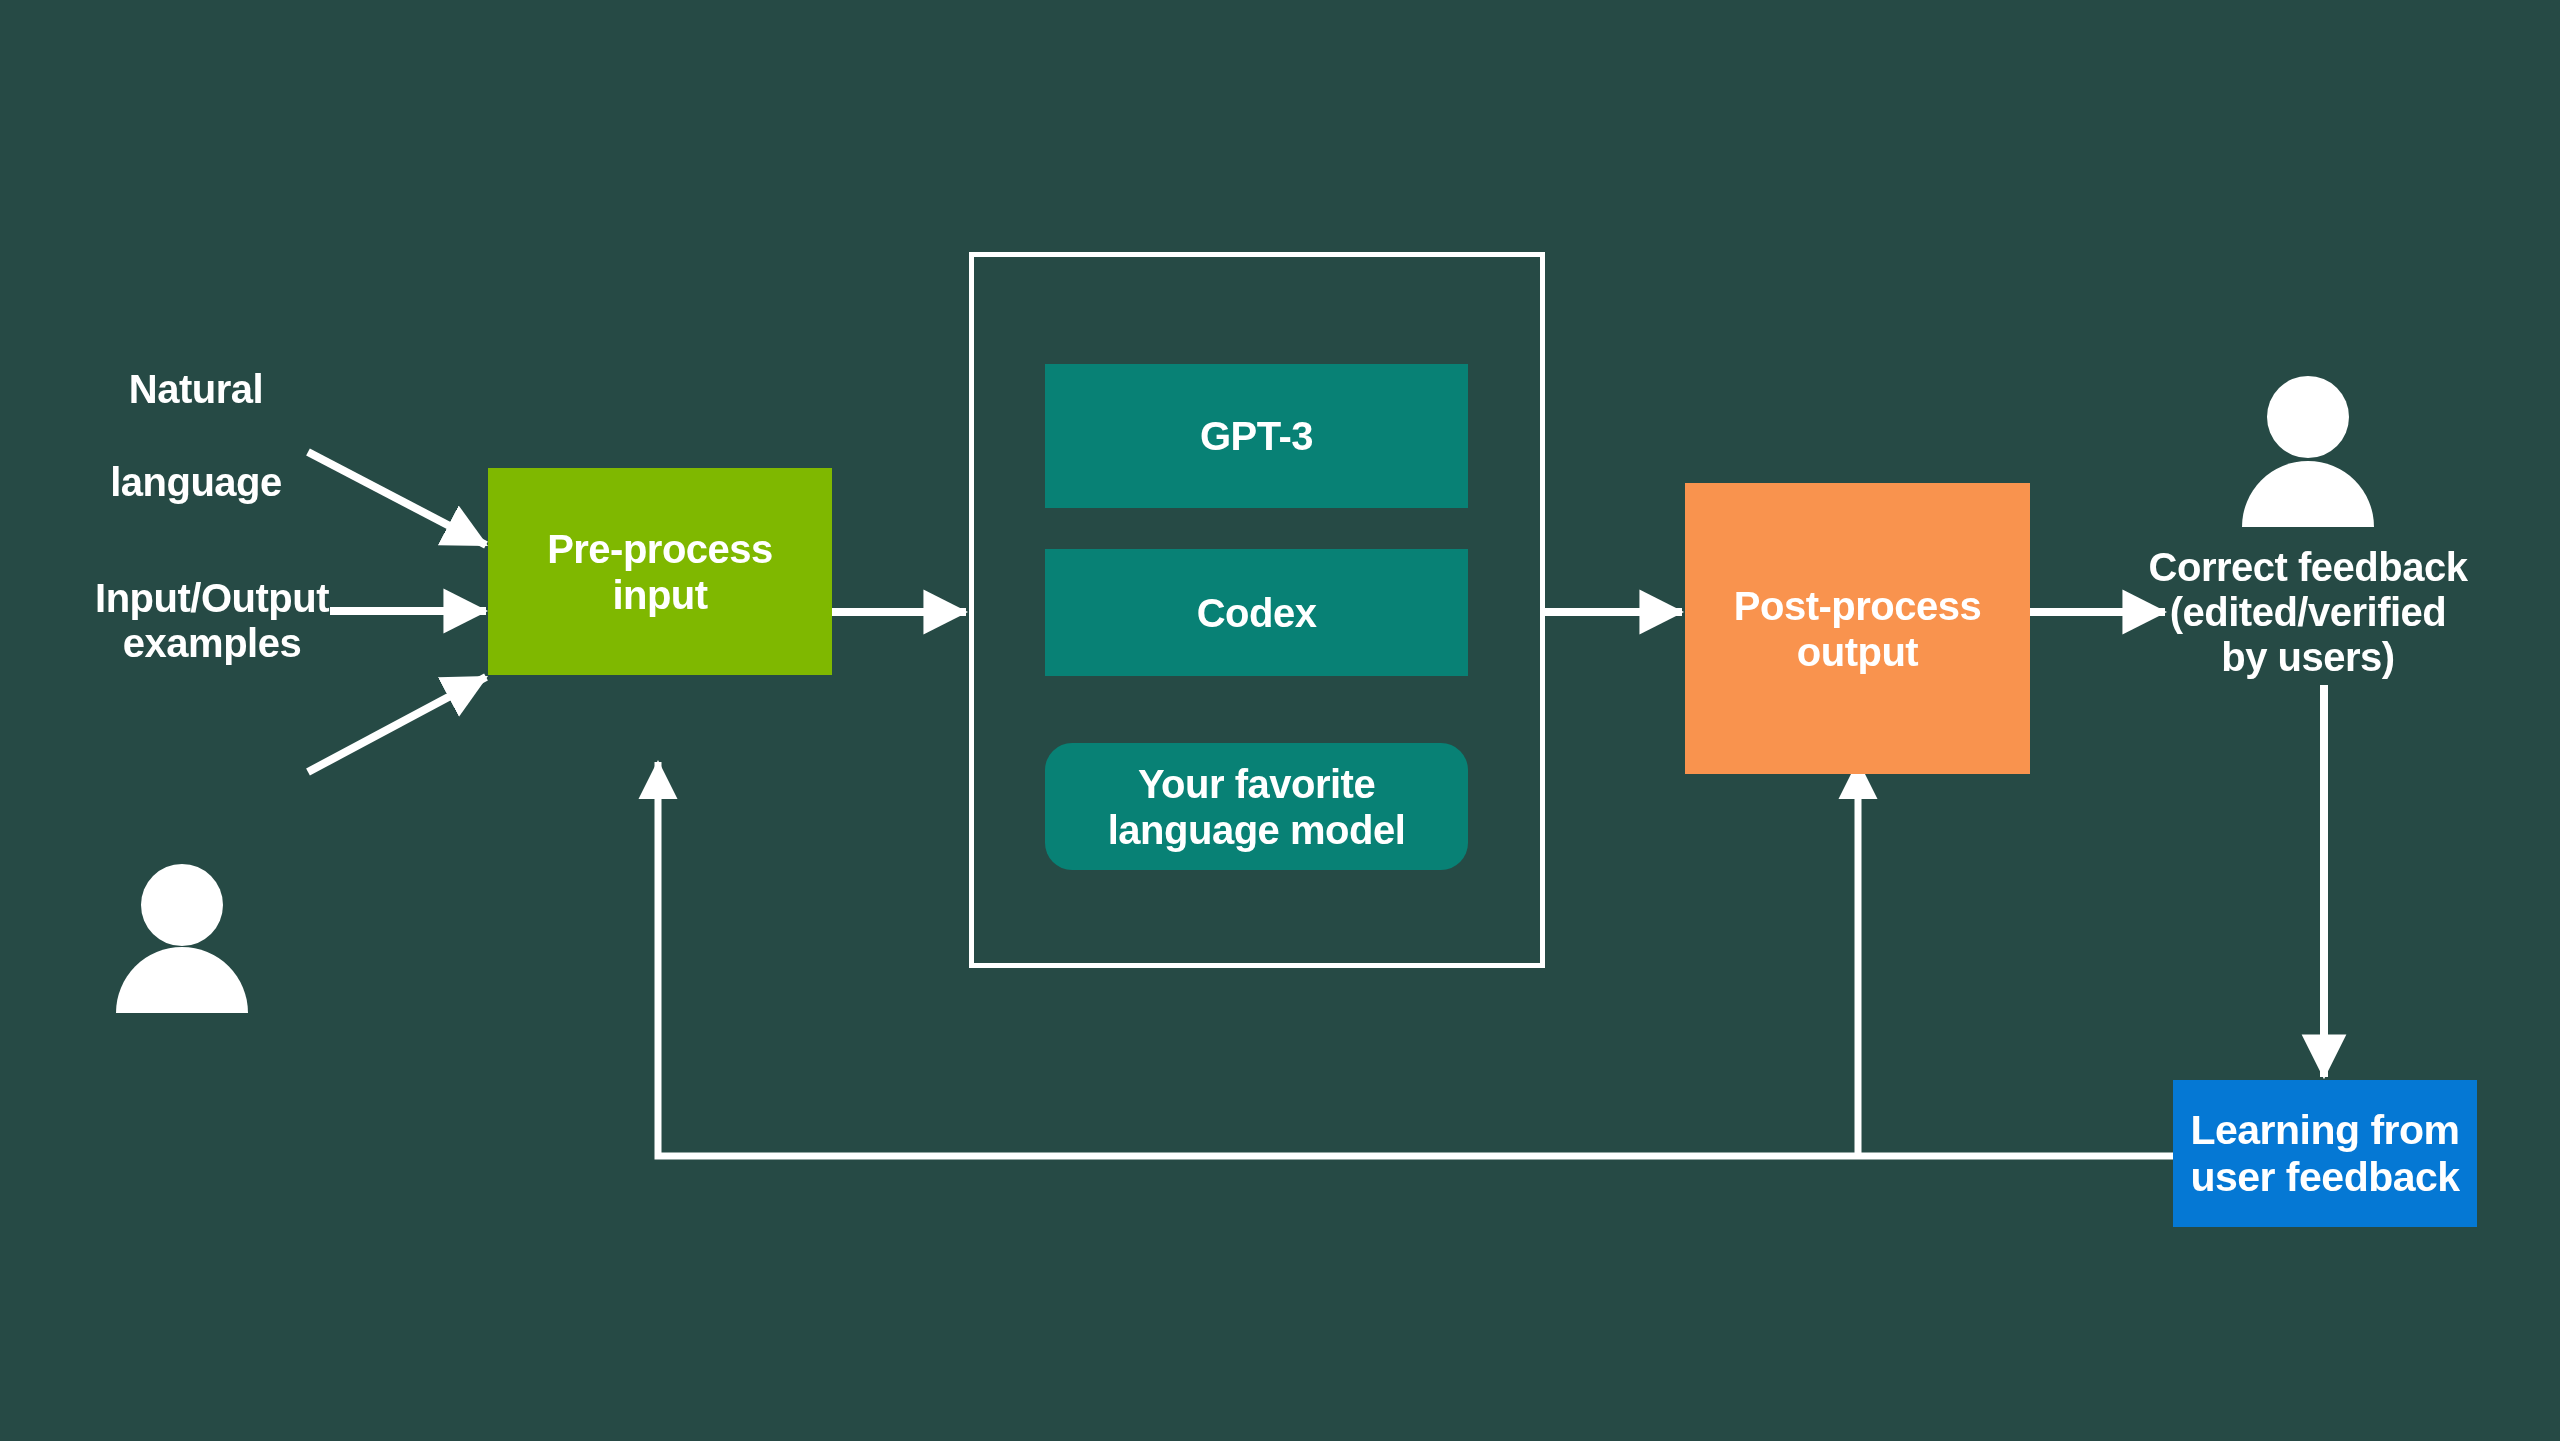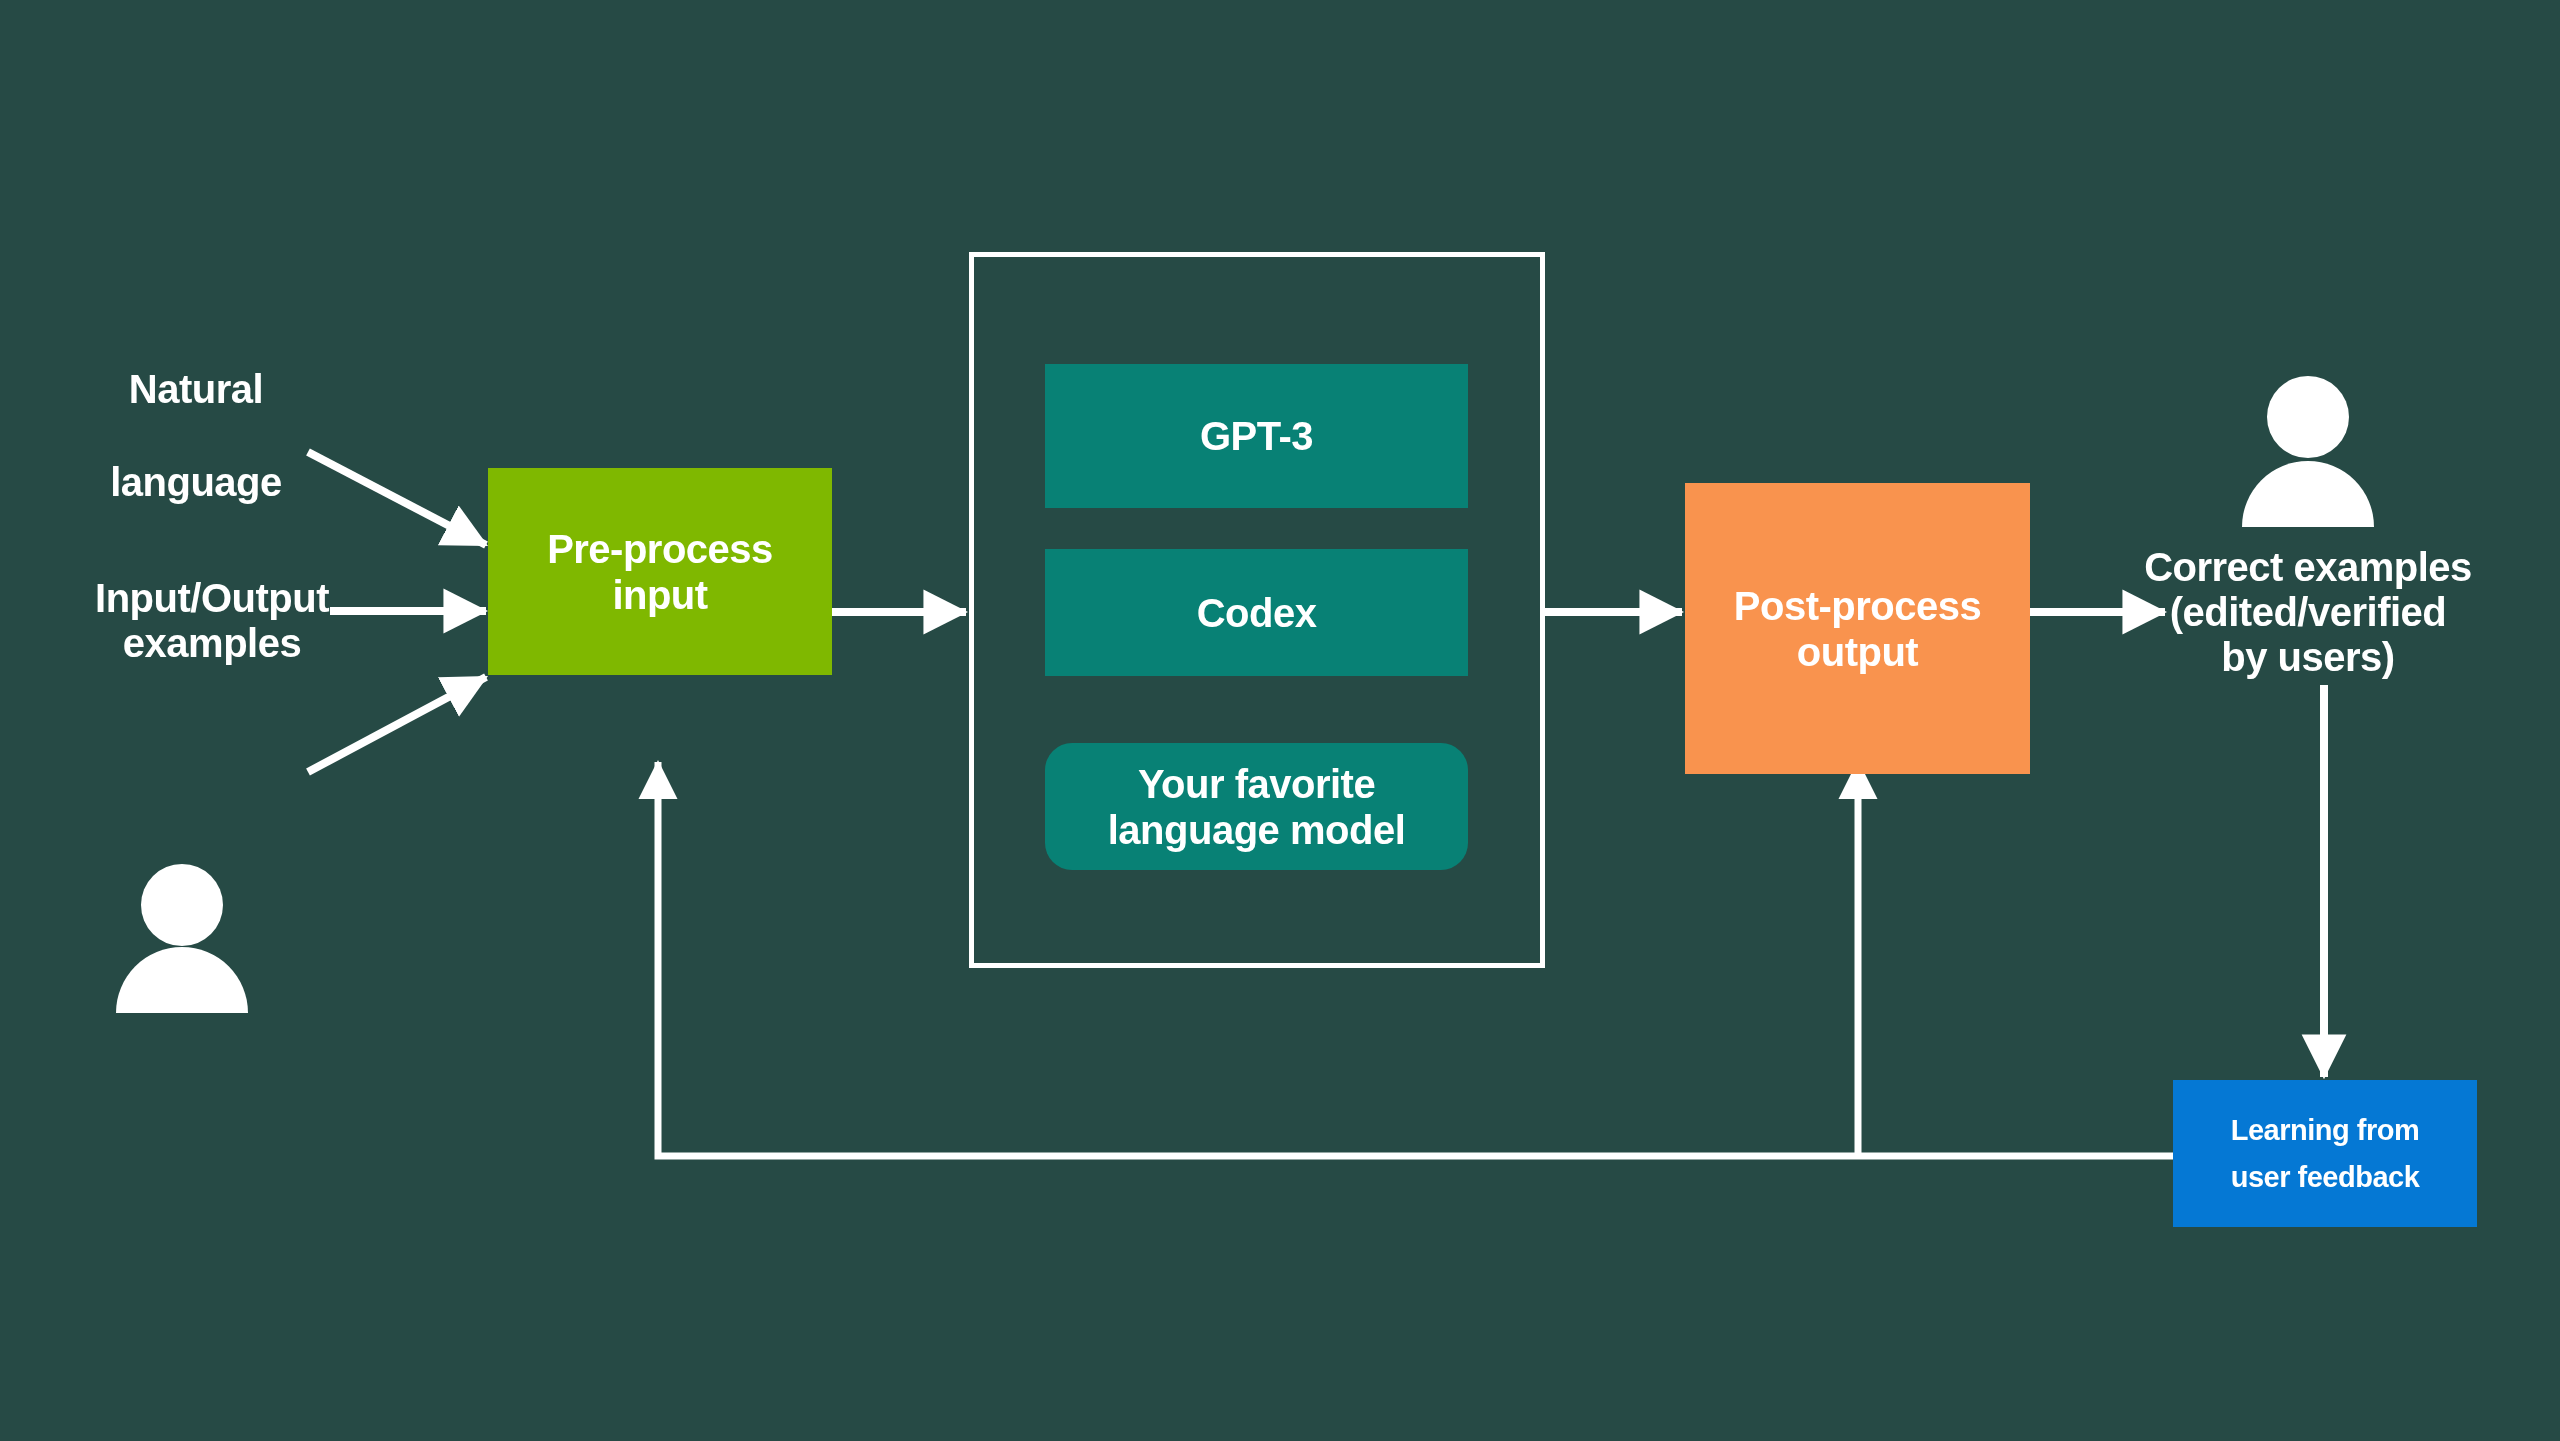--- a/index.html
+++ b/index.html
@@ -51,21 +51,21 @@
     align-items: center;
     text-align: center;
     font-size: 40px;
     line-height: 45px;
     letter-spacing: -0.5px;
     white-space: nowrap;
   }
   .box-green  { background: var(--preprocess-green); }
   .box-teal   { background: var(--model-teal); }
   .box-orange { background: var(--postprocess-orange); }
-  .box-blue   { background: var(--feedback-blue); font-size: 29px; line-height: 47px; }
+  .box-blue   { background: var(--feedback-blue); font-size: 41px; line-height: 47px; }
   #model-container {
     position: absolute;
     left: 969px; top: 252px;
     width: 576px; height: 716px;
     border: 5px solid var(--container-border);
     background: transparent;
   }
   #preprocess-box  { left: 488px;  top: 468px; width: 344px; height: 207px; }
   #gpt3-box        { left: 1045px; top: 364px; width: 423px; height: 144px; }
   #codex-box       { left: 1045px; top: 549px; width: 423px; height: 127px; }
@@ -136,21 +136,21 @@
     <span>Your favorite</span>
     <span>language model</span>
   </div>
 
   <div class="node box-orange" id="postprocess-box">
     <span>Post-process</span>
     <span>output</span>
   </div>
 
   <div class="label" id="output-label">
-    <span>Correct examples</span>
+    <span>Correct feedback</span>
     <span>(edited/verified</span>
     <span>by users)</span>
   </div>
 
   <div class="node box-blue" id="feedback-box">
     <span>Learning from</span>
     <span>user feedback</span>
   </div>
 
 </div>

